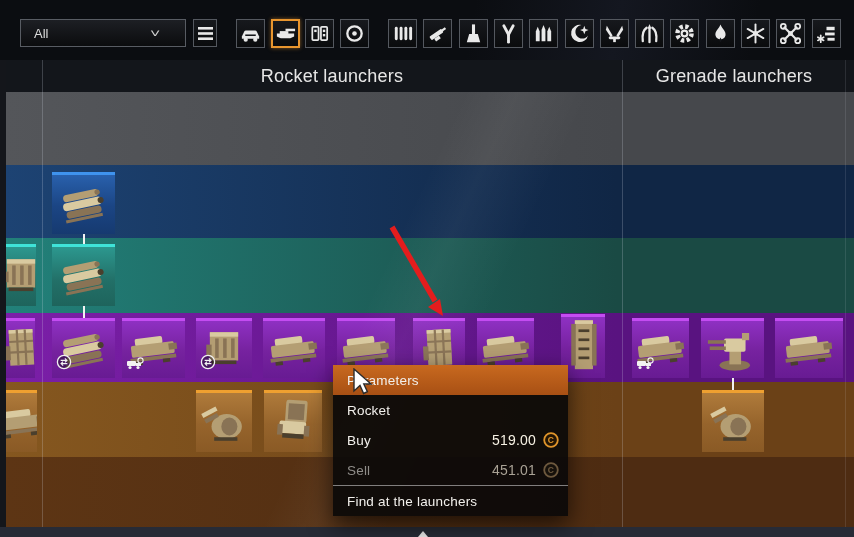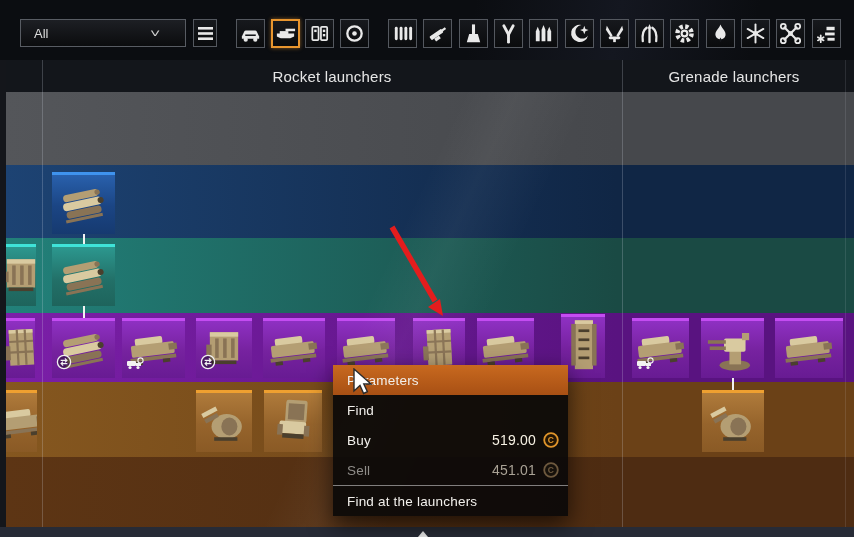--- a/index.html
+++ b/index.html
@@ -14,21 +14,21 @@
     display:flex;align-items:center;justify-content:space-between;padding:0 27px 0 13px;cursor:pointer;}
   #filter-dd .val{color:#dcdcdc;font-size:13px;}
   #filter-dd .chev{color:#cfcfcf;font-size:11px;transform:scaleX(1.6);}
   .sq-btn{position:absolute;top:19px;box-sizing:border-box;border:1px solid #54585f;
     background:linear-gradient(180deg,#17191d,#0a0b0d);display:flex;align-items:center;justify-content:center;cursor:pointer;}
   .sq-btn.selected{border:2px solid #e8952e;box-shadow:0 0 4px rgba(232,149,46,.55);}
   .sq-btn svg{display:block;}
   
   #treehead{position:absolute;left:0;top:60px;width:854px;height:32px;background:#13161b;}
   .col-label{position:absolute;top:0;height:32px;display:flex;align-items:center;justify-content:center;
-    color:#e6e6e6;font-size:15px;letter-spacing:.2px;}
+    color:#e6e6e6;font-size:18px;letter-spacing:.2px;}
   
   .tier{position:absolute;left:6px;width:848px;}
   #leftedge{position:absolute;left:0;top:60px;width:6px;height:477px;background:#14161b;}
   .vsep{position:absolute;top:60px;height:467px;width:1px;background:rgba(220,224,235,.22);}
   .sheen{position:absolute;left:0;top:92px;width:854px;height:435px;pointer-events:none;
     background:linear-gradient(115deg,transparent 44%,rgba(255,255,255,.045) 49%,transparent 56%);}
   
   .tile{position:absolute;overflow:hidden;cursor:pointer;}
   .tile::before{content:"";position:absolute;left:0;top:0;width:100%;height:3px;}
   .tile.rare{background:linear-gradient(180deg,#2a63b0,#1b4584 55%,#163a70);} .tile.rare::before{background:#3f93ee;}
@@ -551,21 +551,21 @@
       <line x1="4" y1="3" x2="47" y2="77" stroke="#e41d1d" stroke-width="5.5"></line>
       <polygon points="55,92 40,83 52,75" fill="#e41d1d"></polygon>
     </svg>
   </div>
 
   <div id="ctxmenu">
       <div class="menu-row hovered">
         <span>Parameters</span>
       </div>
       <div class="menu-row">
-        <span>Find</span>
+        <span>Rocket</span>
       </div>
       <div class="menu-row">
         <span>Buy</span>
         <span class="spacer"></span>
         <span class="price">519.00</span>
         <span style="display: flex; align-items: center;">
           <svg width="16" height="16" viewBox="0 0 16 16" style="">
             <circle cx="8" cy="8" r="6.8" fill="#221504" stroke="#e0952b" stroke-width="1.8"></circle>
             <text x="8" y="11.3" text-anchor="middle" font-size="8.5" font-weight="bold" fill="#e0952b">C</text>
           </svg>

